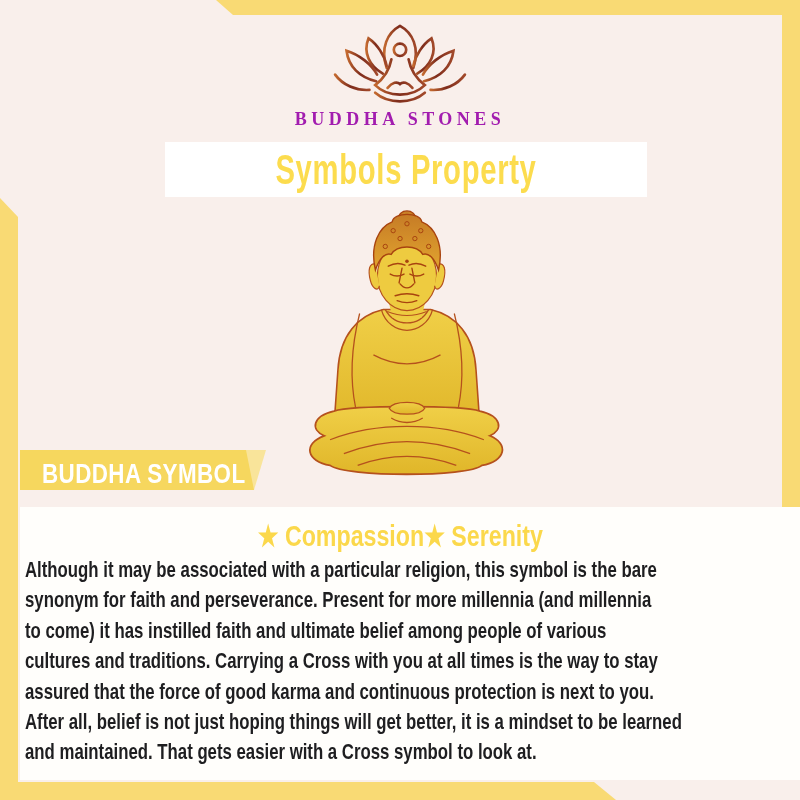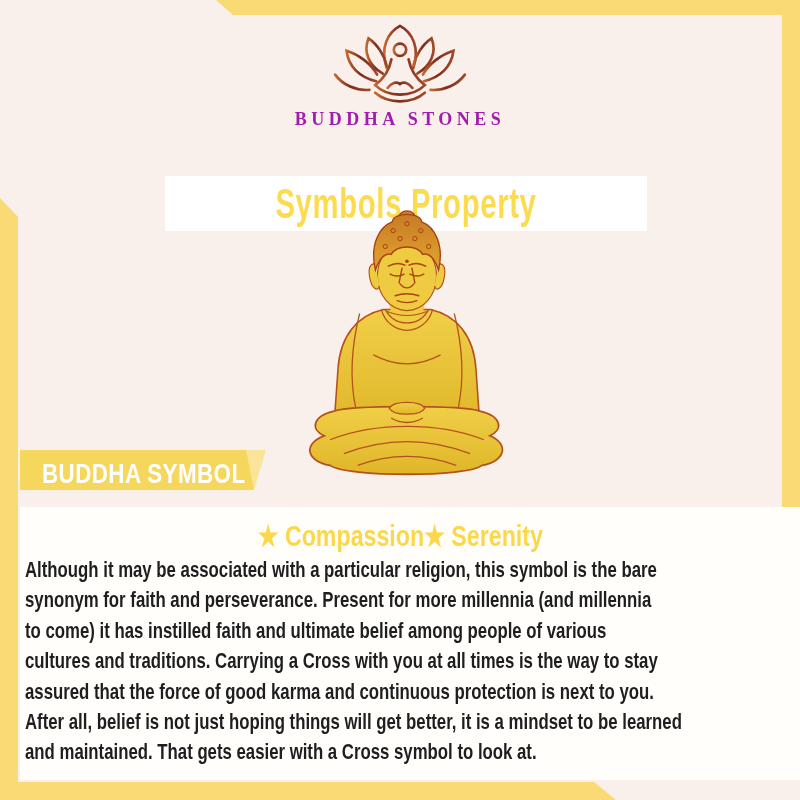--- a/index.html
+++ b/index.html
@@ -19,21 +19,21 @@
     clip-path:polygon(0 0,594px 0,616px 18px,0 18px);}
 
   .logo{position:absolute;left:327px;top:24px;width:146px;height:84px;}
   .brand{
     position:absolute;left:0;top:109px;width:800px;text-align:center;
     font-family:"Liberation Serif",serif;font-weight:600;font-size:18px;
     letter-spacing:4.5px;color:#a21caf;
   }
   .title-banner{
     position:absolute;left:165px;top:142px;width:482px;height:55px;
-    background:#ffffff;display:flex;align-items:center;justify-content:center;margin-top:34px;
+    background:#ffffff;display:flex;align-items:center;justify-content:center;
   }
   .title-banner .title-text{
     font-size:43px;font-weight:bold;color:#fcdc4e;white-space:nowrap;
     transform:scaleX(0.68);letter-spacing:1px;
   }
   .buddha{position:absolute;left:283px;top:207px;width:244px;height:286px;}
 
   .ribbon-fold{
     position:absolute;left:240px;top:450px;width:40px;height:40px;
     background:#f9e49a;clip-path:polygon(4px 0,26px 0,14px 40px,0 40px);

